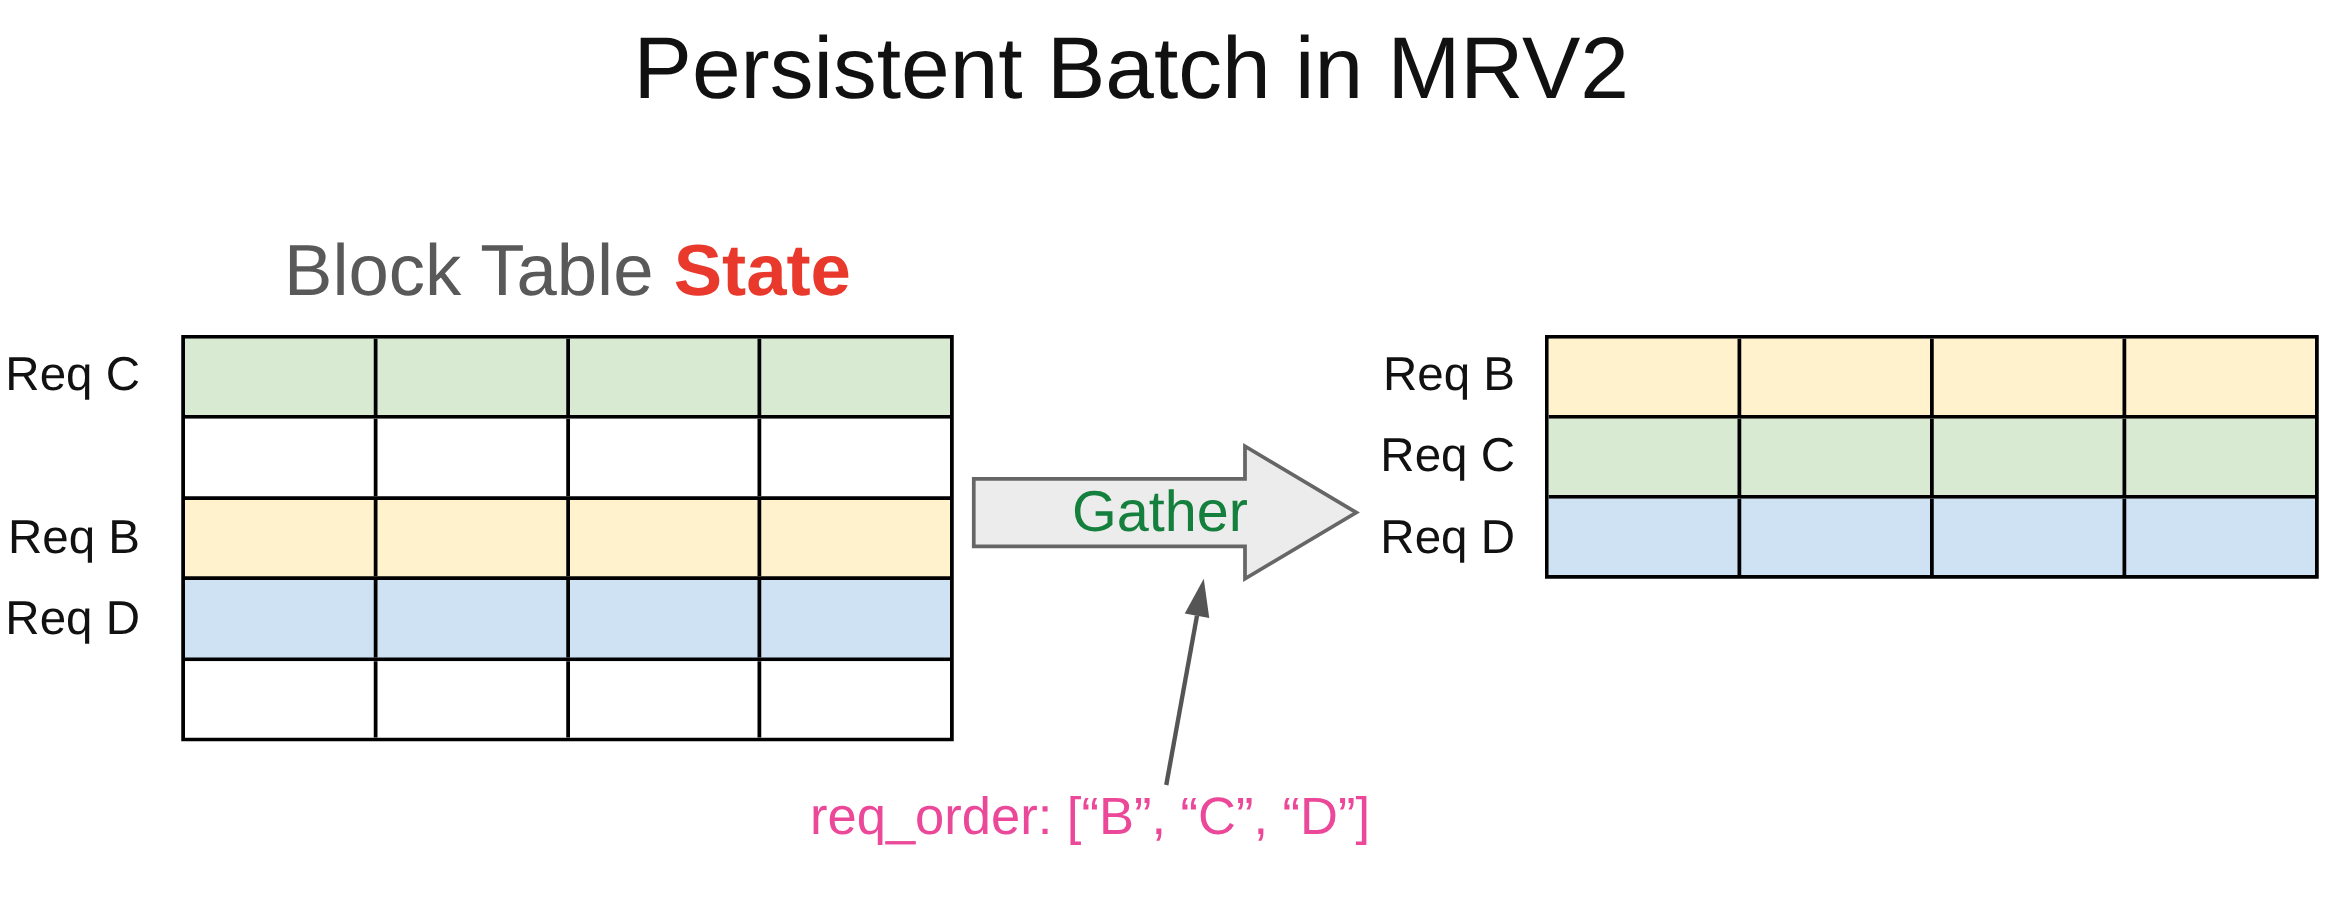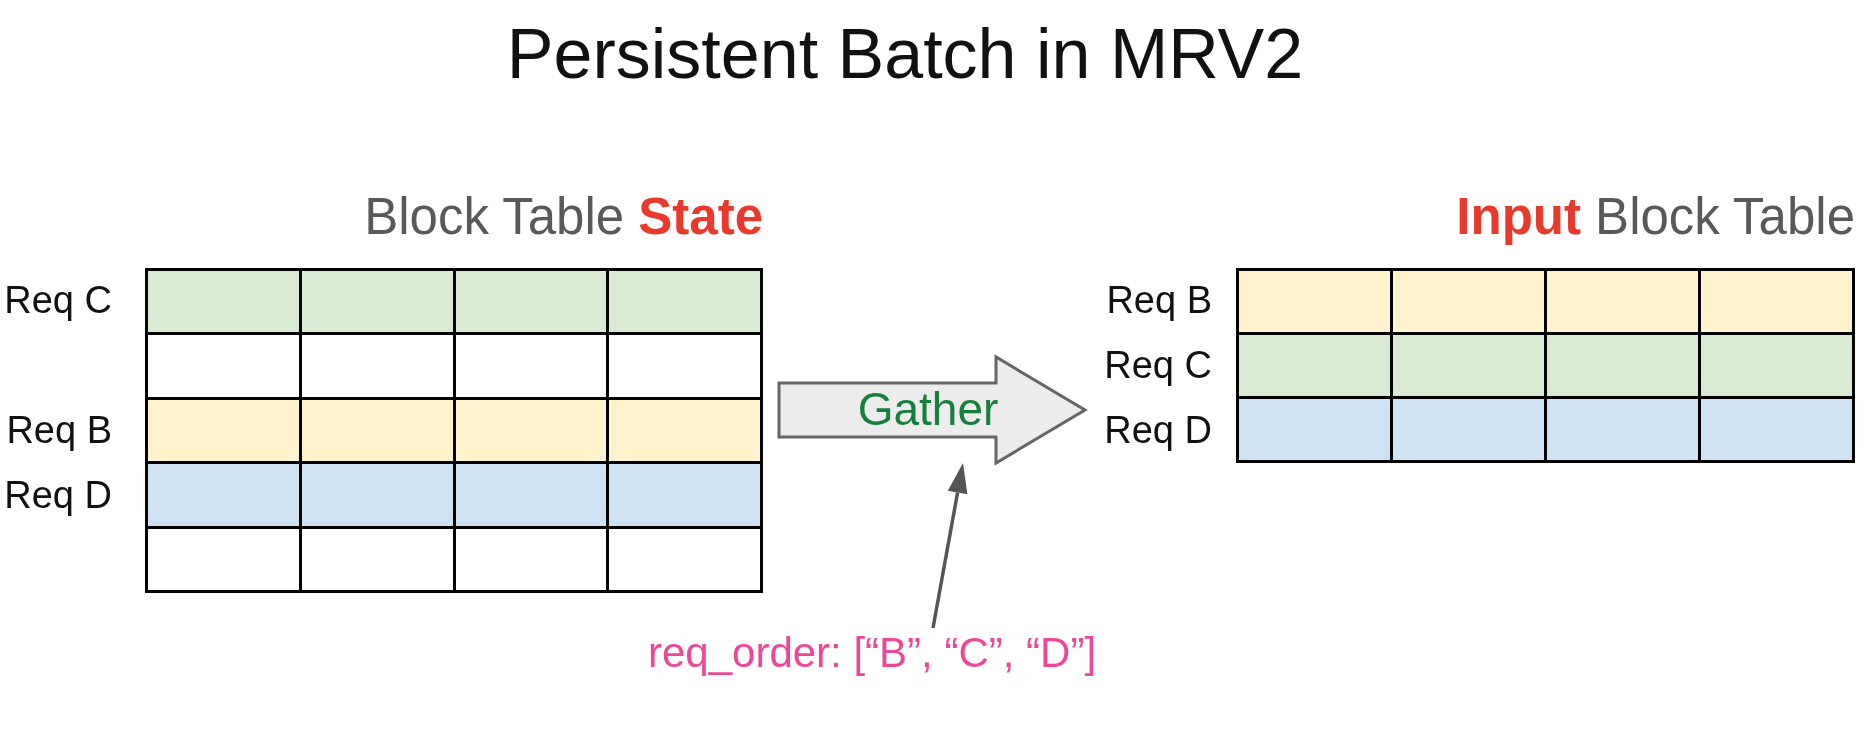--- a/index.html
+++ b/index.html
@@ -18,22 +18,22 @@
     top: 18px;
     text-align: center;
     font-size: 70px;
     line-height: 72px;
     color: #111111;
     white-space: nowrap;
   }
   .table-heading {
     position: absolute;
     top: 188px;
-    text-align: right;
-    font-size: 51px;
+    text-align: center;
+    font-size: 58px;
     line-height: 58px;
     color: #595959;
     white-space: nowrap;
   }
   .table-heading .hl {
     color: #e8392c;
     font-weight: bold;
   }
   .heading-left  { left: 145px; width: 618px; }
   .heading-right { left: 1236px; width: 619px; }
@@ -107,21 +107,20 @@
 </style>
 </head>
 <body>
 
 <div id="canvas">
 
   <div class="title">Persistent Batch in MRV2</div>
 
   <div class="table-heading heading-left"><span>Block Table</span> <span class="hl">State</span></div>
 
-  <div class="table-heading heading-right"><span class="hl">Input</span> <span>Block Table</span></div>
 
   <div id="left-labels" class="label-col">
       <div class="rlabel">Req C</div>
       <div class="rlabel"></div>
       <div class="rlabel">Req B</div>
       <div class="rlabel">Req D</div>
       <div class="rlabel"></div>
     </div>
   <div id="left-table" class="block-table">
       <div class="trow" style="background: rgb(217, 234, 211);">

